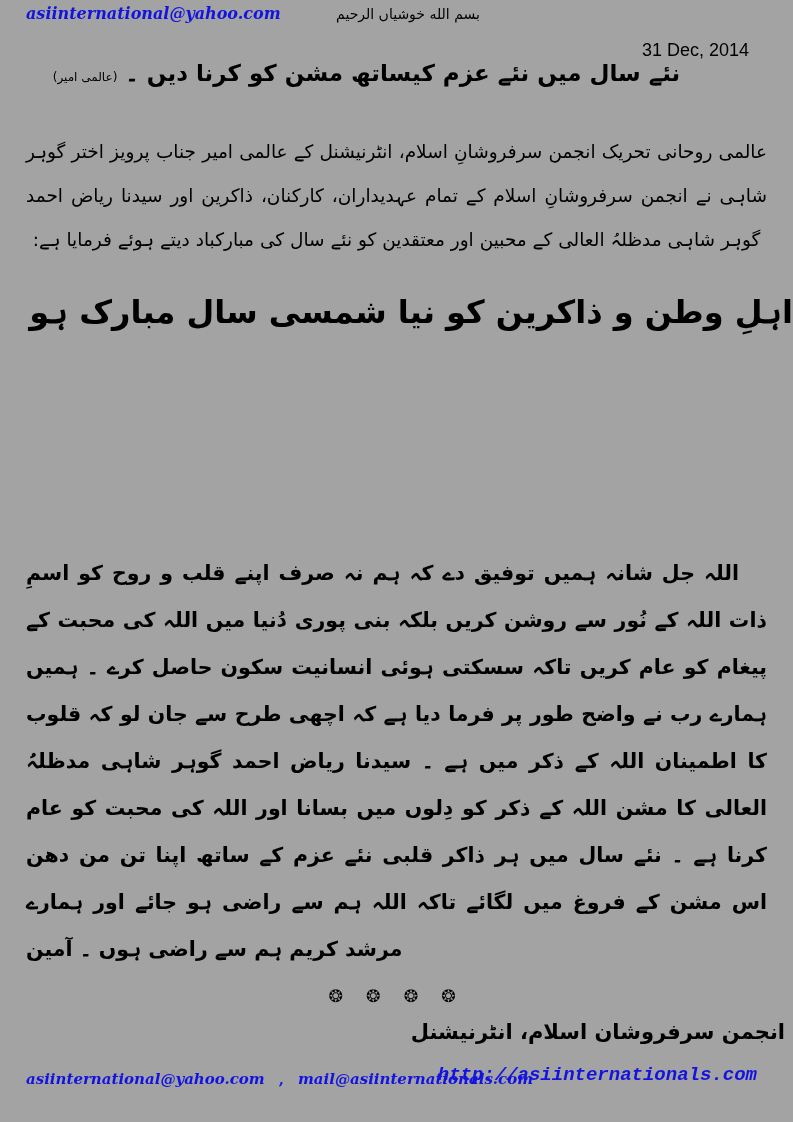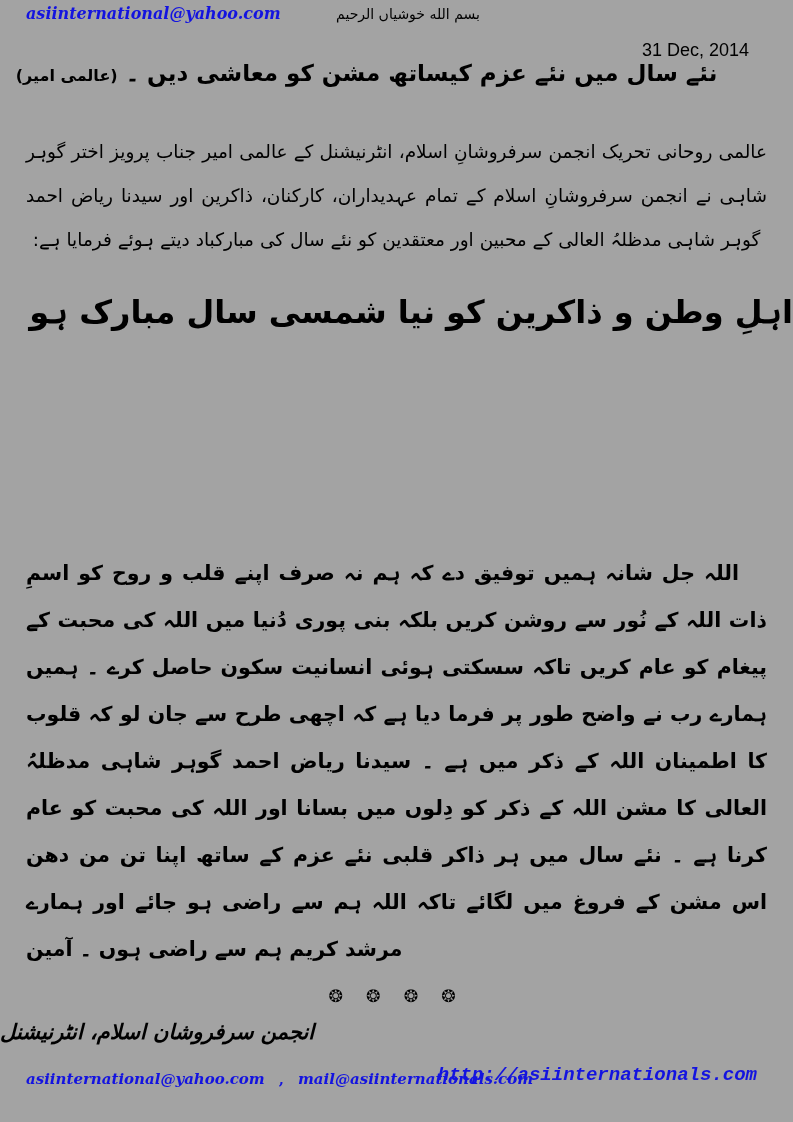--- a/index.html
+++ b/index.html
@@ -29,21 +29,21 @@
   .date{
     position:absolute;top:40px;right:44px;
     font-family:"Liberation Sans","DejaVu Sans",sans-serif;
     font-size:18px;color:#000;
   }
   .heading{
     position:absolute;top:56px;left:0;right:60px;
     direction:rtl;text-align:center;white-space:nowrap;
     font-weight:bold;font-size:23px;line-height:1.5;
   }
-  .heading .attr{font-size:16px;font-weight:bold;}
+  .heading .attr{font-size:12px;font-weight:normal;}
   
   .intro{
     position:absolute;top:130px;left:26px;right:26px;
     direction:rtl;text-align:justify;text-align-last:center;
     font-size:18.5px;line-height:44px;font-weight:normal;
   }
   
   .headline{
     position:absolute;top:272px;left:0;right:0;
     direction:rtl;text-align:right;white-space:nowrap;
@@ -57,22 +57,22 @@
   }
   .para1{position:absolute;top:360px;left:26px;right:26px;}
   .para2{position:absolute;top:550px;left:26px;right:26px;}
   
   .ornament{
     position:absolute;top:986px;left:0;right:0;
     text-align:center;font-size:17px;letter-spacing:9px;color:#000;
   }
   .org-name{
     position:absolute;top:1020px;left:0;right:8px;
-    direction:rtl;text-align:left;
-    font-weight:bold;font-size:21px;font-style:italic;
+    direction:rtl;text-align:right;
+    font-weight:bold;font-size:21px;
   }
   .footer-left{
     position:absolute;top:1070px;left:26px;
     font-family:"DejaVu Serif","Liberation Serif",serif;
     font-style:italic;font-weight:bold;
     font-size:15px;color:#1313e0;white-space:nowrap;
   }
   .footer-left .sep{margin:0 14px;color:#1313e0;font-style:normal;}
   .footer-left a{color:#1313e0;text-decoration:none;}
   .footer-right{
@@ -87,21 +87,21 @@
 
 <div class="page">
 
   <a class="email-top" href="#">asiinternational@yahoo.com</a>
 
   <div class="bismillah">بسم الله خوشیاں الرحيم</div>
 
   <div class="date">31 Dec, 2014</div>
 
   <div class="heading">
-    <span>نئے سال میں نئے عزم کیساتھ مشن کو معاشی دیں ۔</span>
+    <span>نئے سال میں نئے عزم کیساتھ مشن کو کرنا دیں ۔</span>
     <span class="attr">(عالمی امیر)</span>
   </div>
 
   <div class="intro">عالمی روحانی تحریک انجمن سرفروشانِ اسلام، انٹرنیشنل کے عالمی امیر جناب پرویز اختر گوہر شاہی نے انجمن سرفروشانِ اسلام کے تمام عہدیداران، کارکنان، ذاکرین اور سیدنا ریاض احمد گوہر شاہی مدظلہُ العالی کے محبین اور معتقدین کو نئے سال کی مبارکباد دیتے ہوئے فرمایا ہے:</div>
 
   <div class="headline">اہلِ وطن و ذاکرین کو نیا شمسی سال مبارک ہو</div>
 
 
   <div class="body-para para2">اللہ جل شانہ ہمیں توفیق دے کہ ہم نہ صرف اپنے قلب و روح کو اسمِ ذات اللہ کے نُور سے روشن کریں بلکہ بنی پوری دُنیا میں اللہ کی محبت کے پیغام کو عام کریں تاکہ سسکتی ہوئی انسانیت سکون حاصل کرے ۔ ہمیں ہمارے رب نے واضح طور پر فرما دیا ہے کہ اچھی طرح سے جان لو کہ قلوب کا اطمینان اللہ کے ذکر میں ہے ۔ سیدنا ریاض احمد گوہر شاہی مدظلہُ العالی کا مشن اللہ کے ذکر کو دِلوں میں بسانا اور اللہ کی محبت کو عام کرنا ہے ۔ نئے سال میں ہر ذاکر قلبی نئے عزم کے ساتھ اپنا تن من دھن اس مشن کے فروغ میں لگائے تاکہ اللہ ہم سے راضی ہو جائے اور ہمارے مرشد کریم ہم سے راضی ہوں ۔ آمین</div>
 

